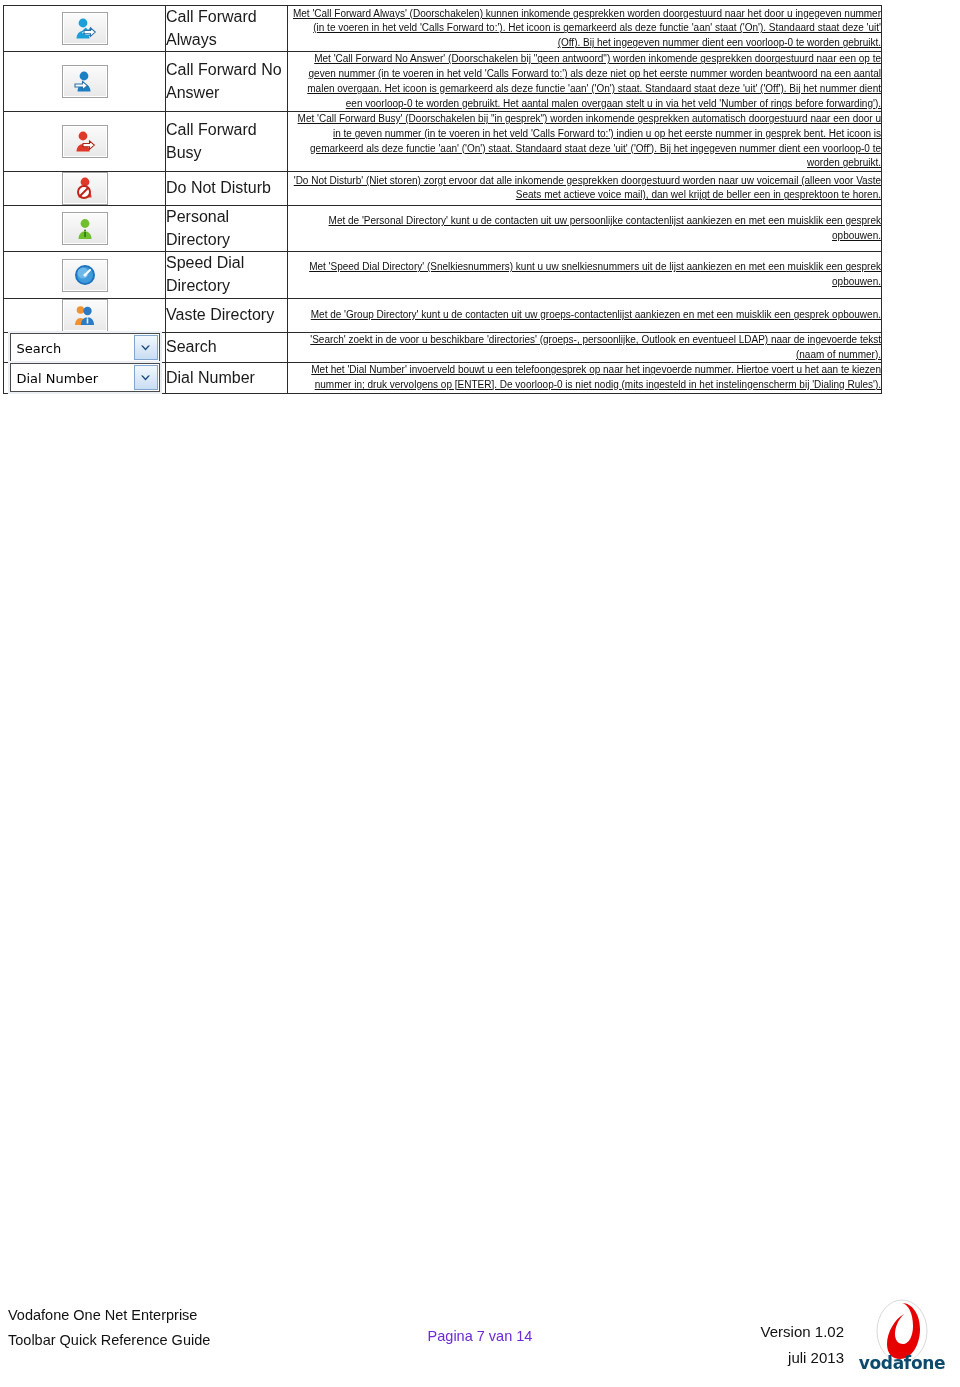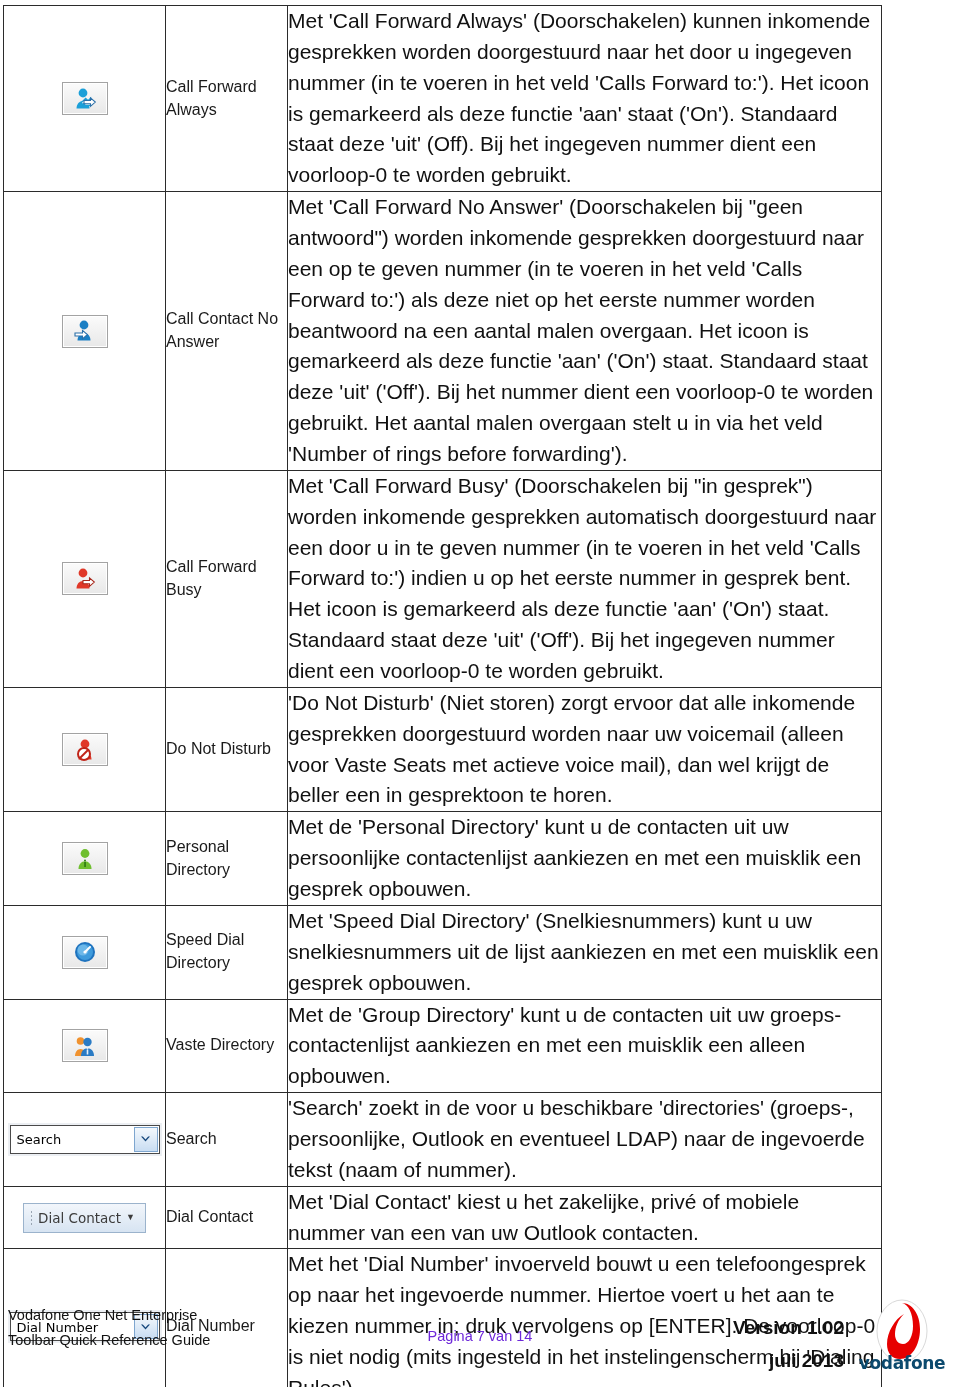--- a/index.html
+++ b/index.html
@@ -39,24 +39,25 @@
     padding: 10px 4px;
   }
   .label-cell {
     padding: 8px 4px 8px 12px;
     font-size: 16px;
     line-height: 1.42;
     color: #1a1a1a;
   }
   .desc-cell {
     padding: 9px 12px 9px 10px;
-    font-size: 21px;
+    font-size: 10px;
     line-height: 1.47;
     color: #111111;
-    text-align: left;
+    text-align: right;
+    text-decoration: underline;
   }
 
   
   .icon-btn {
     display: inline-block;
     width: 44px;
     height: 31px;
     border: 1px solid #a3a3a3;
     background: linear-gradient(#fbfbfb, #e8e8e8);
     box-shadow: inset 0 0 0 1px #ffffff;
@@ -159,26 +160,25 @@
     left: 0;
     right: 0;
     top: 25px;
     text-align: center;
     font-size: 14.5px;
     color: #6d28d9;
   }
   .footer-right {
     position: absolute;
     right: 116px;
-    top: 8px;
+    top: 16px;
     text-align: right;
-    font-size: 19px;
+    font-size: 15px;
     line-height: 1.75;
     color: #111;
-    font-weight: bold;
   }
   .vf-logo {
     position: absolute;
     right: 6px;
     top: -6px;
     width: 104px;
     height: 72px;
   }
   .vf-wordmark {
     position: absolute;
@@ -222,21 +222,21 @@
     <tr>
       <td class="icon-cell">
         <span class="icon-btn">
           <svg width="26" height="24" viewBox="0 0 26 24">
             <circle cx="12" cy="6" r="4.4" fill="#1b7fc4"></circle>
             <path d="M5.5 21.5c0-4.6 2.9-7.6 6.5-7.6s6.5 3 6.5 7.6z" fill="#1b7fc4"></path>
             <path d="M3 14h7.5v-2.6l4.8 4.2-4.8 4.2V17H3z" fill="#ffffff" stroke="#2a6fa8" stroke-width="1.1"></path>
           </svg>
         </span>
       </td>
-      <td class="label-cell">Call Contact No Answer</td>
+      <td class="label-cell">Call Forward No Answer</td>
       <td class="desc-cell">Met 'Call Forward No Answer' (Doorschakelen bij "geen antwoord") worden inkomende gesprekken doorgestuurd naar een op te geven nummer (in te voeren in het veld 'Calls Forward to:') als deze niet op het eerste nummer worden beantwoord na een aantal malen overgaan. Het icoon is gemarkeerd als deze functie 'aan' ('On') staat. Standaard staat deze 'uit' ('Off'). Bij het nummer dient een voorloop-0 te worden gebruikt. Het aantal malen overgaan stelt u in via het veld 'Number of rings before forwarding').</td>
     </tr>
 
     <tr>
       <td class="icon-cell">
         <span class="icon-btn">
           <svg width="26" height="24" viewBox="0 0 26 24">
             <circle cx="11" cy="6" r="4.4" fill="#e03828"></circle>
             <path d="M4.5 21.5c0-4.6 2.9-7.6 6.5-7.6s6.5 3 6.5 7.6z" fill="#e03828"></path>
             <path d="M11 13.5h6.5v-2.6l4.8 4.2-4.8 4.2v-2.6H11z" fill="#ffffff" stroke="#a8281c" stroke-width="1.1"></path>
@@ -300,49 +300,38 @@
             <circle cx="8.5" cy="7" r="3.8" fill="#f0922f"></circle>
             <path d="M3 22c0-4.3 2.5-7.1 5.5-7.1S14 17.7 14 22z" fill="#f0922f"></path>
             <circle cx="15.5" cy="8" r="4.2" fill="#2a7bc4"></circle>
             <path d="M9 22c0-4.7 2.8-7.7 6.5-7.7S22 17.3 22 22z" fill="#2a7bc4"></path>
             <rect x="14.7" y="16" width="1.6" height="4.5" fill="#e8eef6"></rect>
             <circle cx="15.5" cy="14.8" r="0.9" fill="#e8eef6"></circle>
           </svg>
         </span>
       </td>
       <td class="label-cell">Vaste Directory</td>
-      <td class="desc-cell">Met de 'Group Directory' kunt u de contacten uit uw groeps-contactenlijst aankiezen en met een muisklik een alleen opbouwen.</td>
+      <td class="desc-cell">Met de 'Group Directory' kunt u de contacten uit uw groeps-contactenlijst aankiezen en met een muisklik een gesprek opbouwen.</td>
     </tr>
 
     <tr>
       <td class="icon-cell">
         <span class="combo">
           <span class="combo-text">Search</span>
           <span class="combo-arrow">
             <svg width="11" height="8" viewBox="0 0 11 8">
                 <path d="M1 1.5 L5.5 6.5 L10 1.5 L8.2 1.5 L5.5 4.4 L2.8 1.5 Z" fill="#16477c"></path>
               </svg>
           </span>
         </span>
       </td>
       <td class="label-cell">Search</td>
       <td class="desc-cell">'Search' zoekt in de voor u beschikbare 'directories' (groeps-, persoonlijke, Outlook en eventueel LDAP) naar de ingevoerde tekst (naam of nummer).</td>
     </tr>
 
-    <tr>
-      <td class="icon-cell">
-        <span class="splitbtn">
-          <span class="grip"></span>
-          <span class="sb-label">Dial Contact</span>
-          <span class="sb-caret">▼</span>
-        </span>
-      </td>
-      <td class="label-cell">Dial Contact</td>
-      <td class="desc-cell">Met 'Dial Contact' kiest u het zakelijke, privé of mobiele nummer van een van uw Outlook contacten.</td>
-    </tr>
 
     <tr>
       <td class="icon-cell">
         <span class="combo">
           <span class="combo-text">Dial Number</span>
           <span class="combo-arrow">
             <svg width="11" height="8" viewBox="0 0 11 8">
                 <path d="M1 1.5 L5.5 6.5 L10 1.5 L8.2 1.5 L5.5 4.4 L2.8 1.5 Z" fill="#16477c"></path>
               </svg>
           </span>

